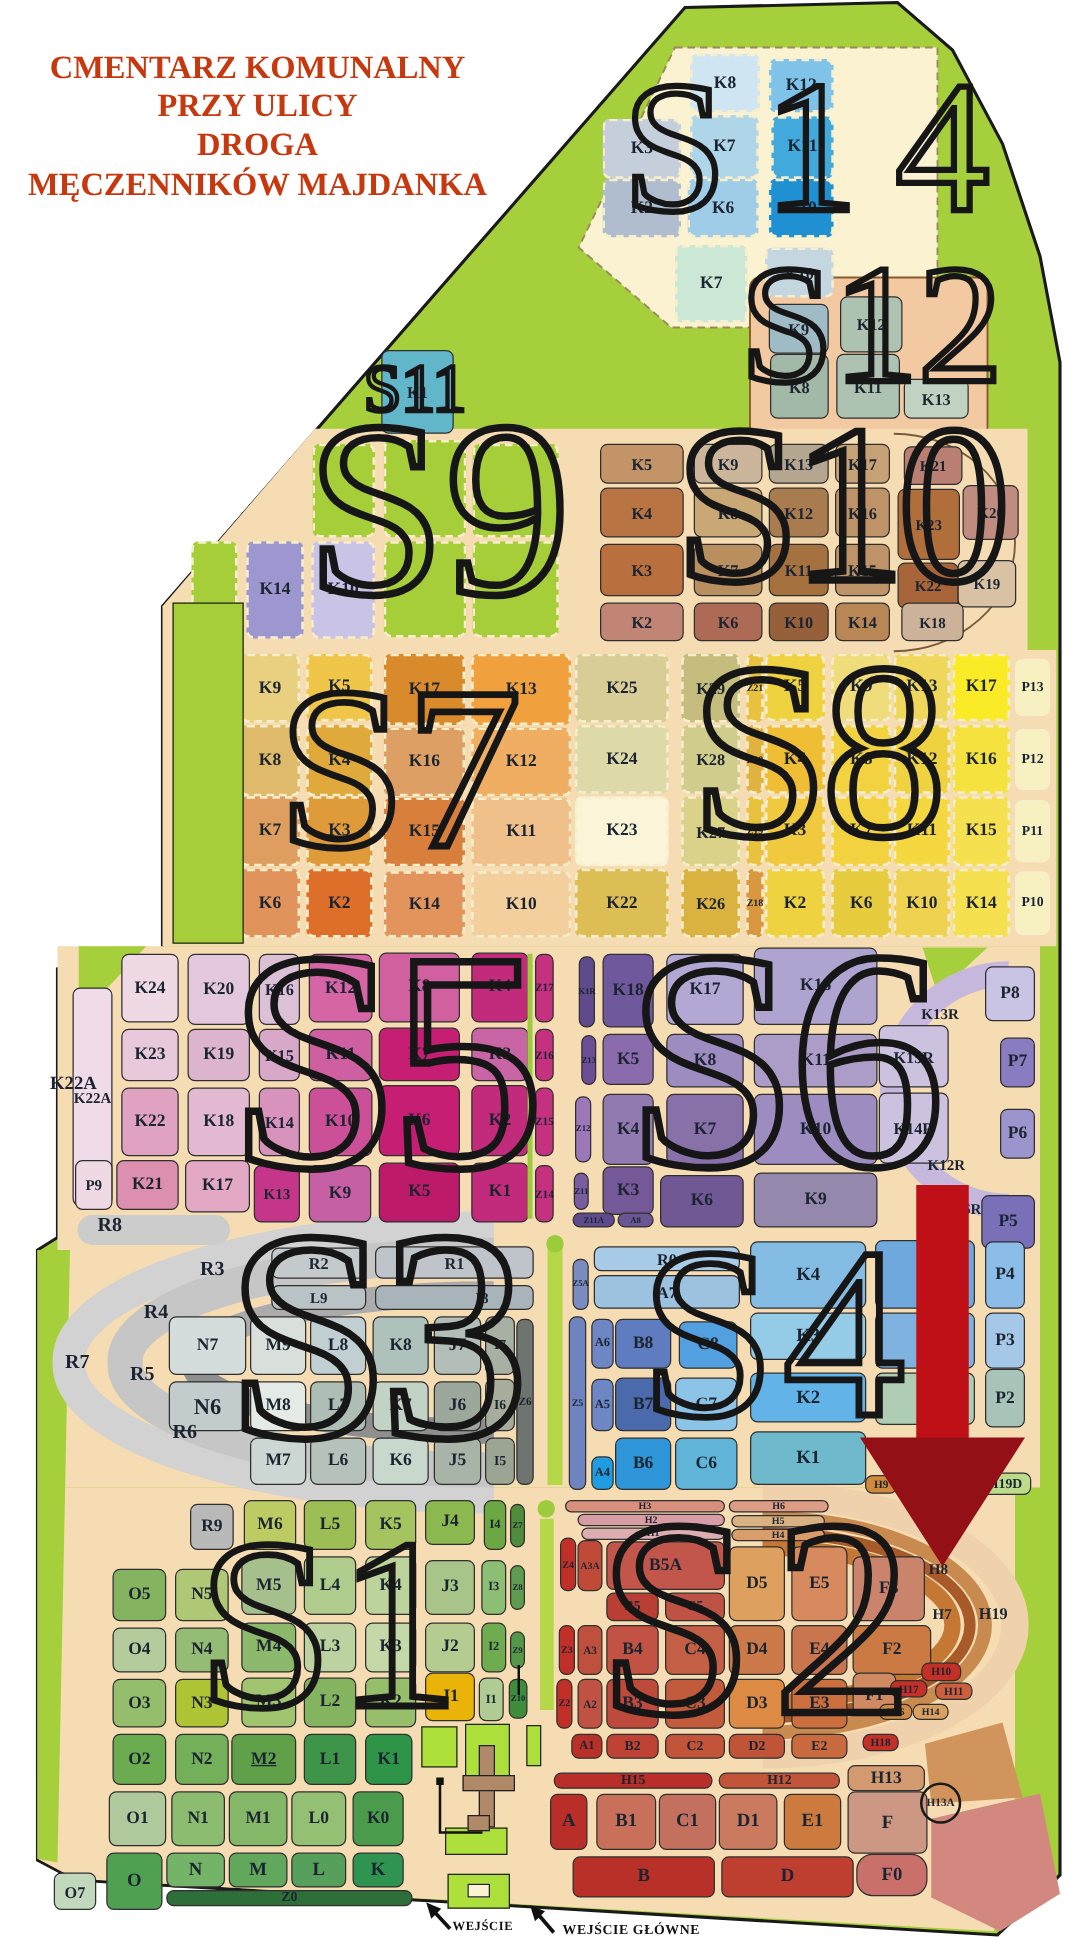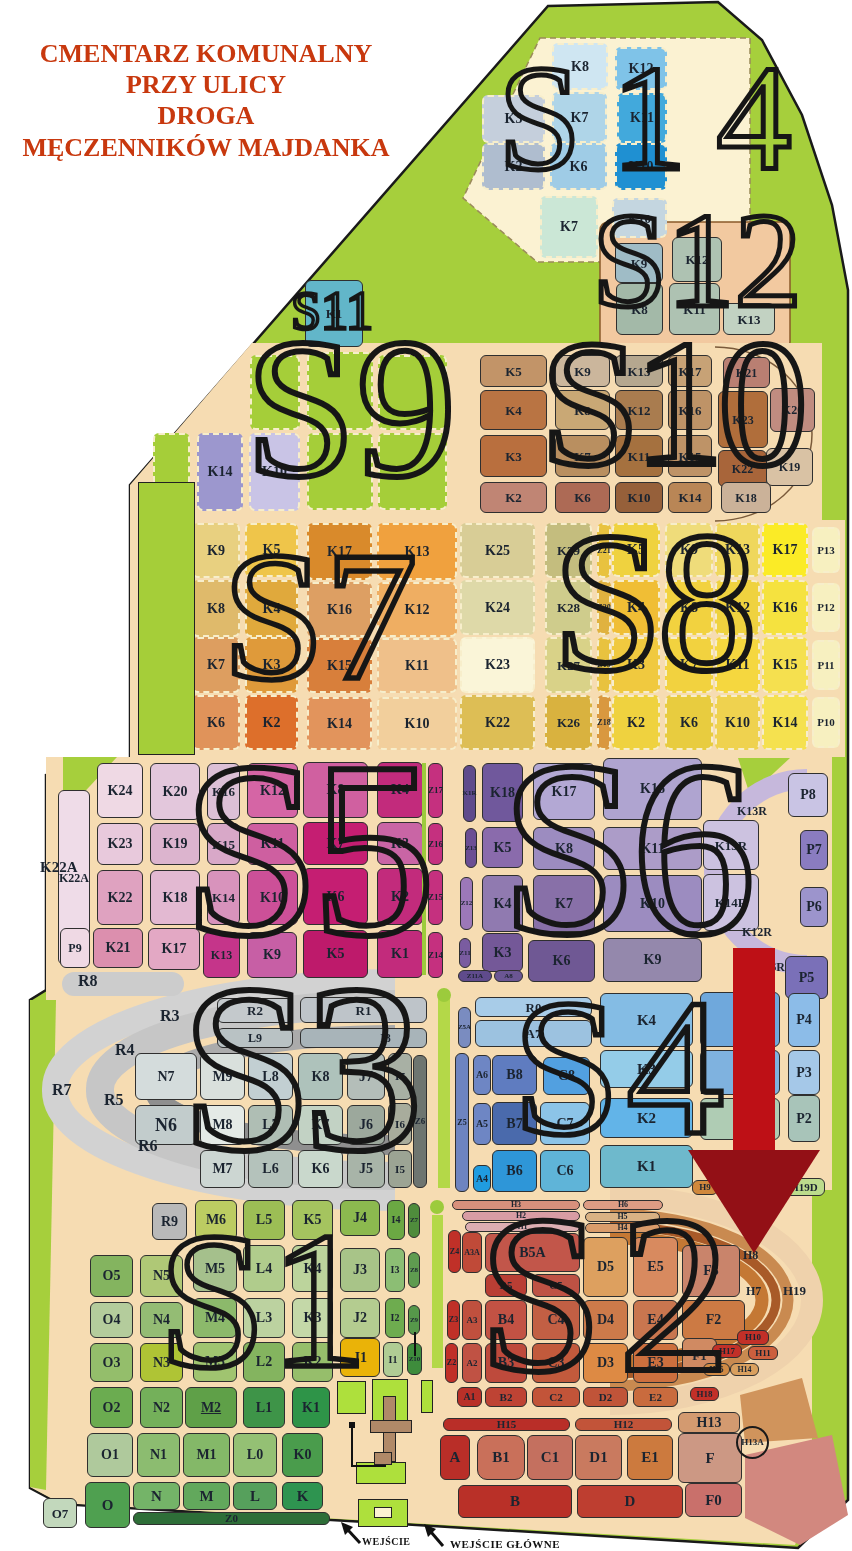--- a/index.html
+++ b/index.html
@@ -333,28 +333,28 @@
       <div class="blk" style="left: 682px; top: 1338px; width: 35px; height: 34px; background: rgb(208, 138, 98); font-size: 13px;">F1</div>
       <div class="blk" style="left: 457px; top: 1387px; width: 25px; height: 20px; background: rgb(185, 48, 40); font-size: 10px;">A1</div>
       <div class="blk" style="left: 485px; top: 1387px; width: 42px; height: 20px; background: rgb(190, 67, 52); font-size: 11px;">B2</div>
       <div class="blk" style="left: 532px; top: 1387px; width: 48px; height: 20px; background: rgb(194, 84, 57); font-size: 11px;">C2</div>
       <div class="blk" style="left: 583px; top: 1387px; width: 45px; height: 20px; background: rgb(192, 84, 57); font-size: 11px;">D2</div>
       <div class="blk" style="left: 633px; top: 1387px; width: 45px; height: 20px; background: rgb(201, 107, 62); font-size: 11px;">E2</div>
       <div class="blk" style="left: 443px; top: 1418px; width: 127px; height: 13px; background: rgb(185, 46, 40); font-size: 11px;">H15</div>
       <div class="blk" style="left: 575px; top: 1418px; width: 97px; height: 13px; background: rgb(194, 84, 57); font-size: 11px;">H12</div>
       <div class="blk" style="left: 678px; top: 1412px; width: 62px; height: 21px; background: rgb(211, 154, 112); font-size: 14px;">H13</div>
       <div class="blk" style="left: 440px; top: 1435px; width: 30px; height: 45px; background: rgb(185, 46, 40); font-size: 15px;">A</div>
-      <div class="blk" style="left: 477px; top: 1435px; width: 48px; height: 45px; background: rgb(201, 112, 90); font-size: 15px; border-radius: 10px;">B1</div>
+      <div class="blk" style="left: 477px; top: 1435px; width: 48px; height: 45px; background: rgb(201, 112, 90); font-size: 15px;">B1</div>
       <div class="blk" style="left: 527px; top: 1435px; width: 46px; height: 45px; background: rgb(196, 112, 95); font-size: 15px;">C1</div>
       <div class="blk" style="left: 575px; top: 1435px; width: 47px; height: 45px; background: rgb(201, 122, 95); font-size: 15px;">D1</div>
       <div class="blk" style="left: 627px; top: 1435px; width: 46px; height: 45px; background: rgb(204, 122, 62); font-size: 15px;">E1</div>
       <div class="blk" style="left: 678px; top: 1433px; width: 64px; height: 50px; background: rgb(204, 152, 132); font-size: 15px;">F</div>
       <div class="blk" style="left: 458px; top: 1485px; width: 114px; height: 33px; background: rgb(185, 48, 40); font-size: 15px;">B</div>
       <div class="blk" style="left: 577px; top: 1485px; width: 106px; height: 33px; background: rgb(190, 62, 48); font-size: 15px;">D</div>
-      <div class="blk" style="left: 685px; top: 1483px; width: 57px; height: 34px; background: rgb(201, 112, 107); font-size: 15px;">F0</div>
+      <div class="blk" style="left: 685px; top: 1483px; width: 57px; height: 34px; background: rgb(201, 112, 107); font-size: 15px; border-radius: 13px;">F0</div>
       <div class="blk" style="left: 737px; top: 1330px; width: 32px; height: 15px; background: rgb(194, 48, 40); font-size: 9px;">H10</div>
       <div class="blk" style="left: 748px; top: 1346px; width: 30px; height: 14px; background: rgb(204, 95, 62); font-size: 9px;">H11</div>
       <div class="blk" style="left: 712px; top: 1344px; width: 30px; height: 14px; background: rgb(194, 48, 40); font-size: 9px;">H17</div>
       <div class="blk" style="left: 703px; top: 1363px; width: 27px; height: 13px; background: rgb(208, 138, 68); font-size: 8px;">H16</div>
       <div class="blk" style="left: 730px; top: 1363px; width: 29px; height: 13px; background: rgb(217, 160, 95); font-size: 8px;">H14</div>
       <div class="blk" style="left: 690px; top: 1387px; width: 29px; height: 14px; background: rgb(194, 48, 40); font-size: 9px;">H18</div>
       <div class="blk circle" style="left: 736px; top: 1426px; width: 33px; height: 33px; background: transparent; font-size: 9px;">H13A</div>
       <div class="bar" style="left: 422px; top: 763px; width: 4px; height: 212px; background: rgb(156, 203, 60); border-radius: 0px;"></div>
       <div class="bar" style="left: 438px; top: 995px; width: 12px; height: 193px; background: rgb(180, 216, 72); border-radius: 0px;"></div>
       <div class="bar" style="left: 437px; top: 988px; width: 14px; height: 14px; background: rgb(156, 203, 60); border-radius: 7px;"></div>

